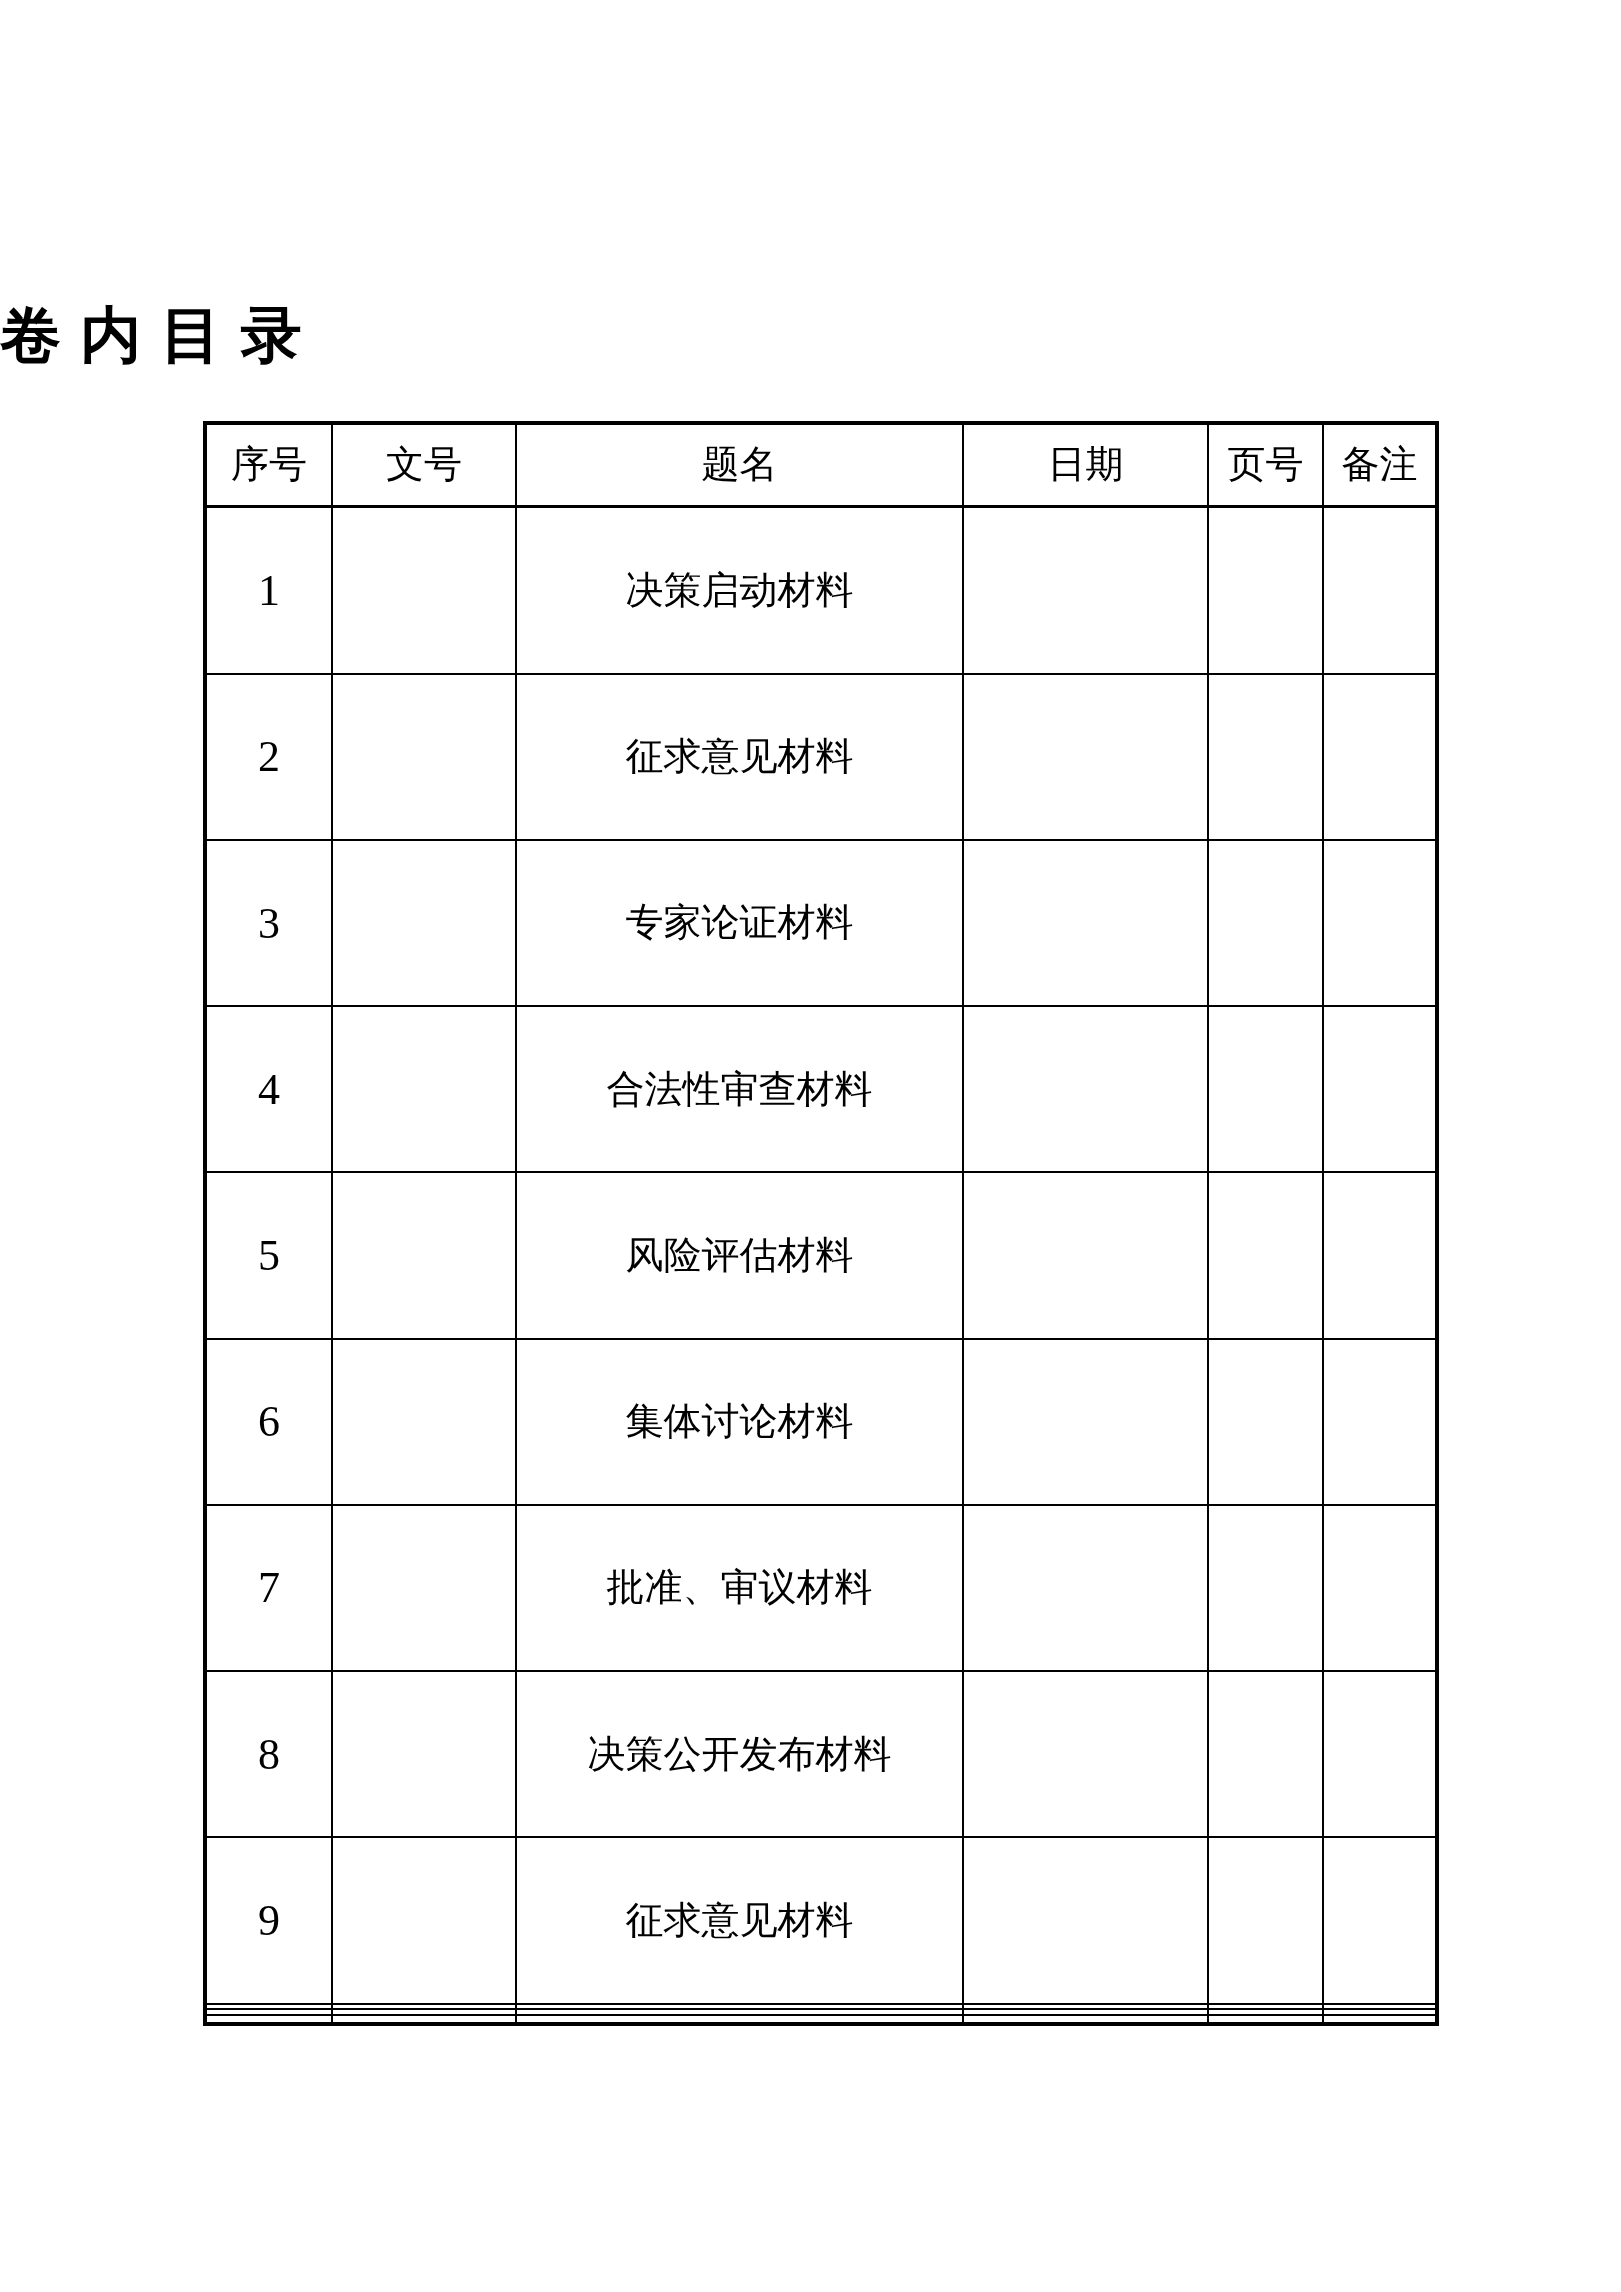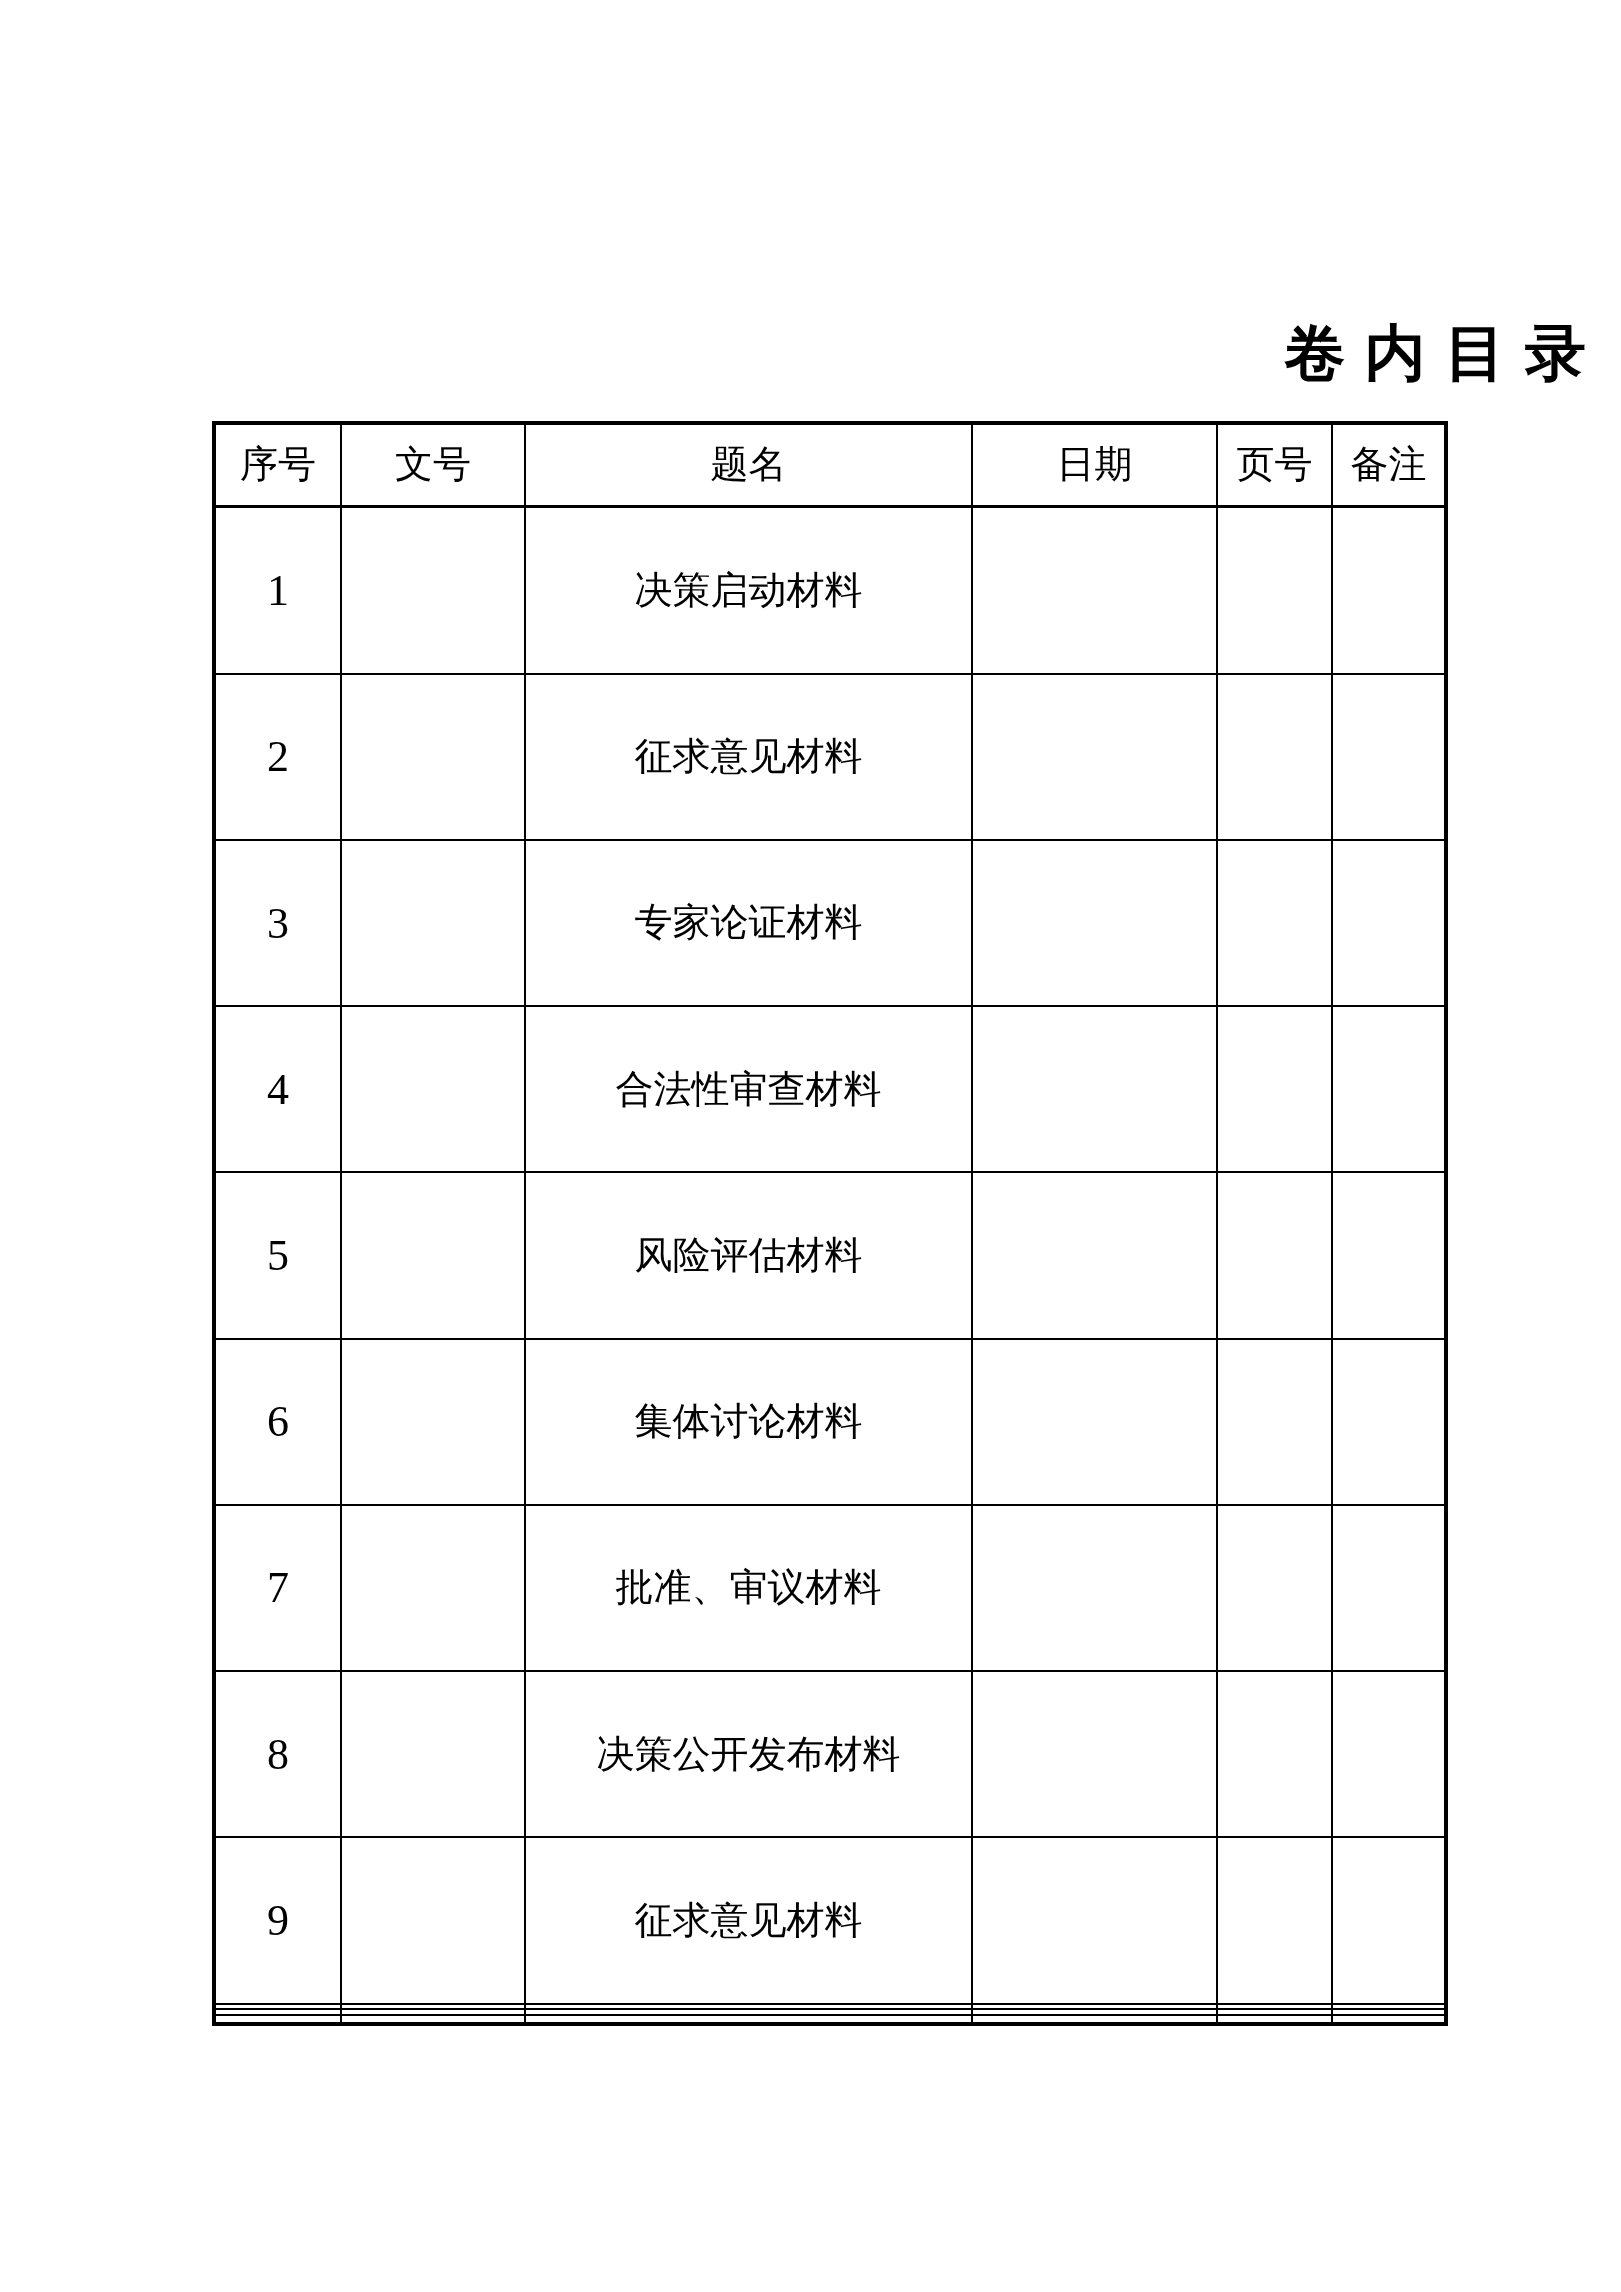--- a/index.html
+++ b/index.html
@@ -11,33 +11,33 @@
     position: relative;
     width: 1621px;
     height: 2293px;
     font-family: "Liberation Serif", "DejaVu Serif", serif;
     color: #000000;
     overflow: hidden;
   }
   .doc-title {
     position: absolute;
     left: 0;
-    top: 323px;
+    top: 305px;
     width: 1588px;
     margin: 0;
-    text-align: right;
+    text-align: left;
     font-size: 61px;
     line-height: 61px;
     font-weight: bold;
     letter-spacing: 2px;
     white-space: pre;
   }
   .contents-table {
     position: absolute;
-    left: 212px;
+    left: 203px;
     top: 421px;
     width: 1232px;
     height: 1605px;
     border-collapse: collapse;
     table-layout: fixed;
     border: 4.9px solid #000000;
   }
   .col-no     { width: 127px; }
   .col-doc    { width: 184px; }
   .col-title  { width: 447px; }

